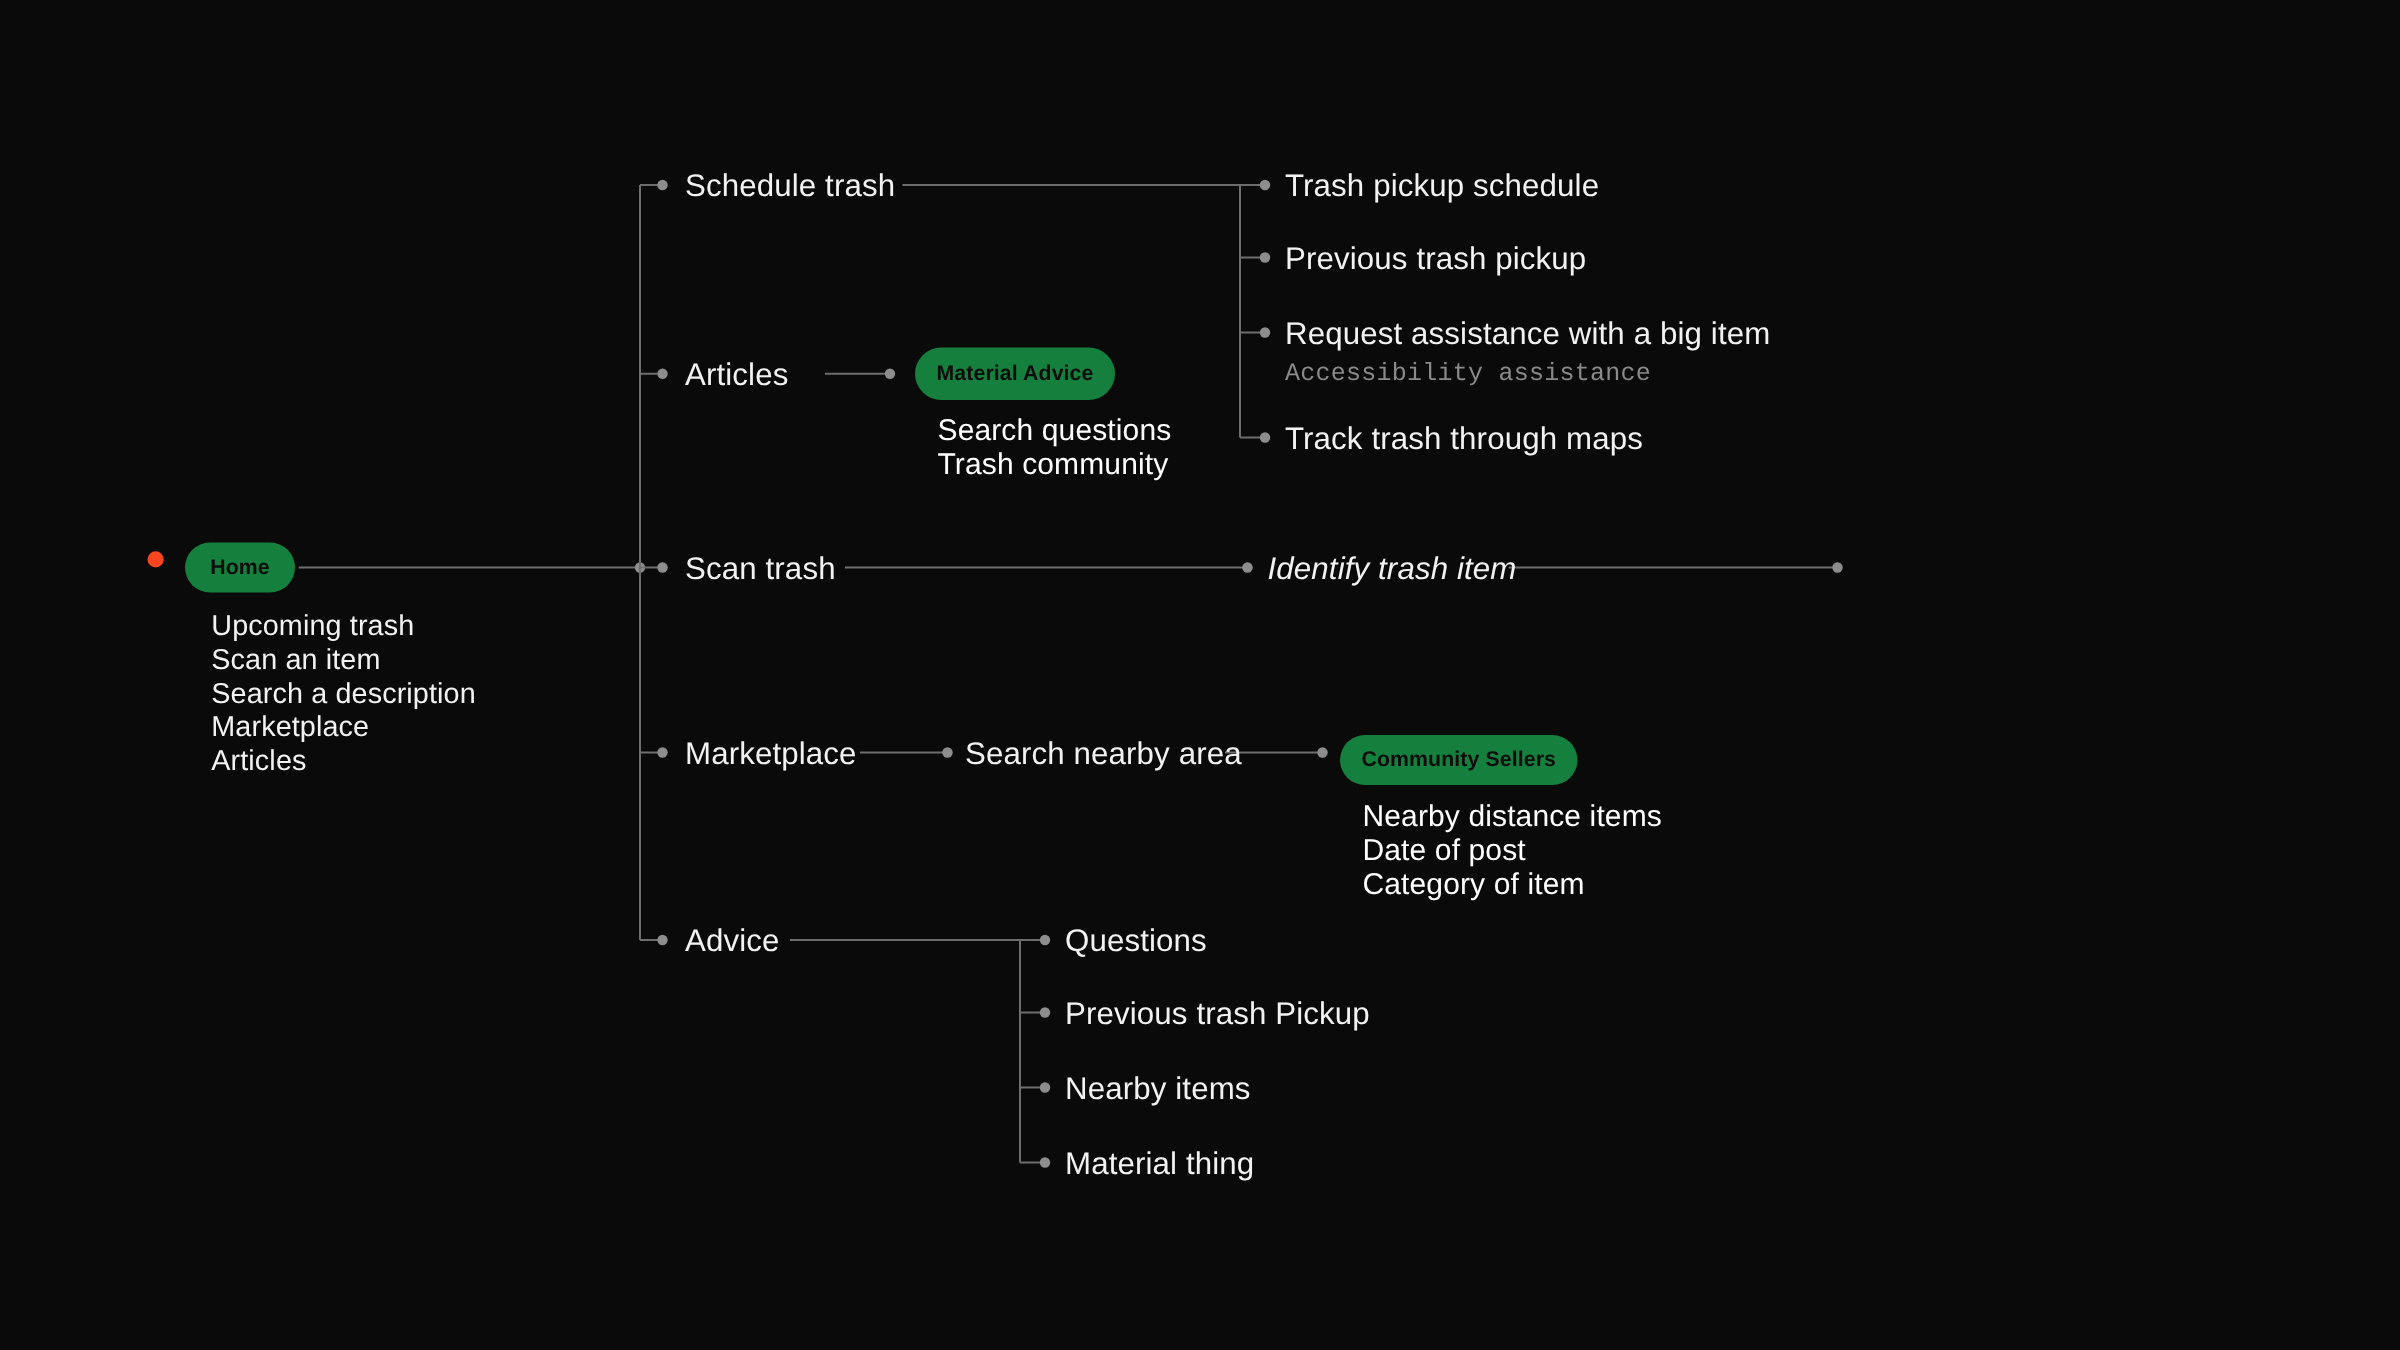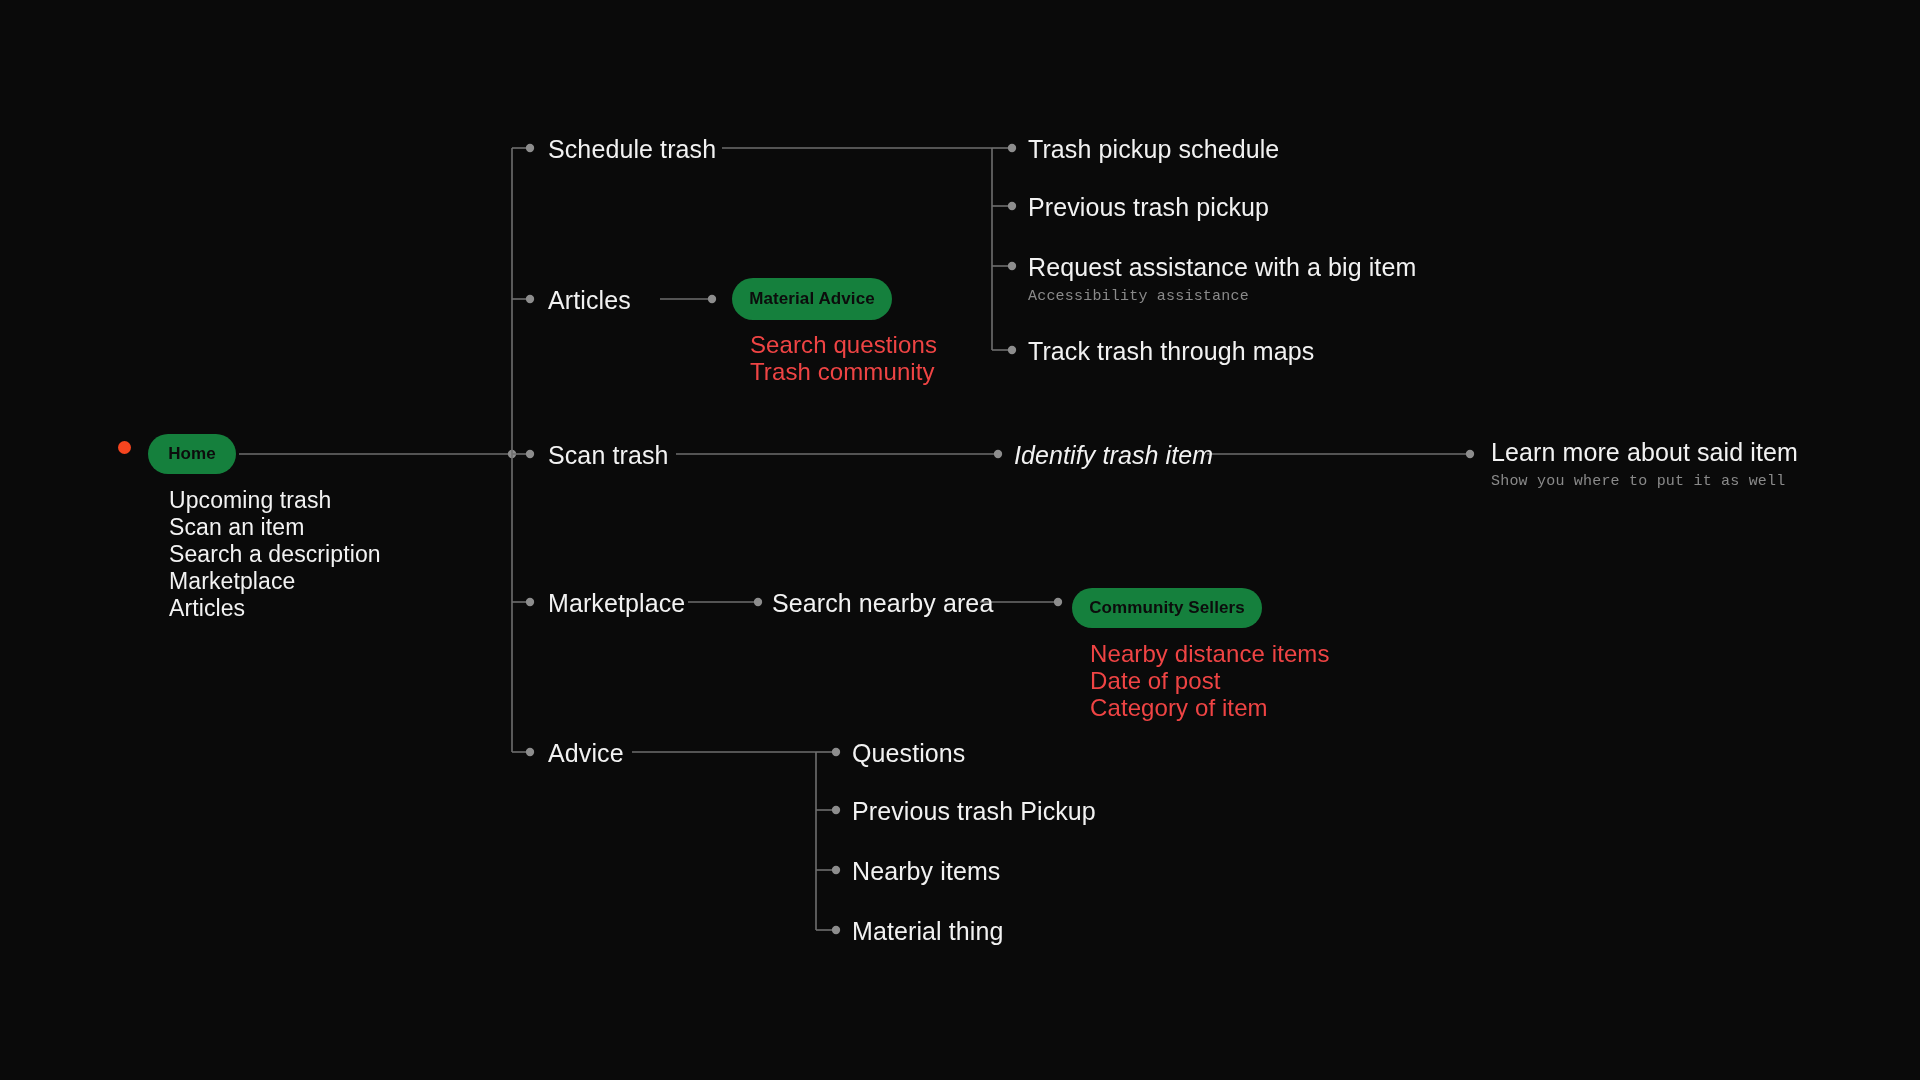--- a/index.html
+++ b/index.html
@@ -30,21 +30,21 @@
   }
   .node-label {
     font-size: 25px;
     font-weight: 400;
     color: #f2f2f2;
     line-height: 1.15;
     letter-spacing: 0.1px;
   }
   .node-sub {
     font-family: "Liberation Mono", monospace;
-    font-size: 15px;
+    font-size: 20px;
     color: #8a8a8a;
     line-height: 1.3;
     margin-top: 5px;
     letter-spacing: 0.2px;
   }
   .pill {
     position: absolute;
     display: inline-flex;
     align-items: center;
     justify-content: center;
@@ -66,21 +66,21 @@
     height: 13px;
     border-radius: 50%;
     background: #f6451f;
   }
   .child-list {
     position: absolute;
     white-space: nowrap;
   }
   .child-list-item {
     font-size: 24px;
-    color: #ef4444;
+    color: #ffffff;
     line-height: 27px;
     letter-spacing: 0.1px;
   }
   .menu-list {
     position: absolute;
     white-space: nowrap;
   }
   .menu-list-item {
     font-size: 23px;
     color: #f2f2f2;
@@ -182,24 +182,20 @@
   </div>
 
   <div class="node" style="left:548px; top:441px;">
     <div class="node-label">Scan trash</div>
   </div>
 
   <div class="node" style="left:1014px; top:441px;font-style:italic;">
     <div class="node-label">Identify trash item</div>
   </div>
 
-  <div class="node" style="left:1491px; top:438px;">
-    <div class="node-label">Learn more about said item</div>
-    <div class="node-sub">Show you where to put it as well</div>
-  </div>
 
   <div class="node" style="left:548px; top:589px;">
     <div class="node-label">Marketplace</div>
   </div>
 
   <div class="node" style="left:772px; top:589px;">
     <div class="node-label">Search nearby area</div>
   </div>
 
   <div class="pill" style="left:1072px; top:588px; width:190px; height:40px;">Community Sellers</div>

